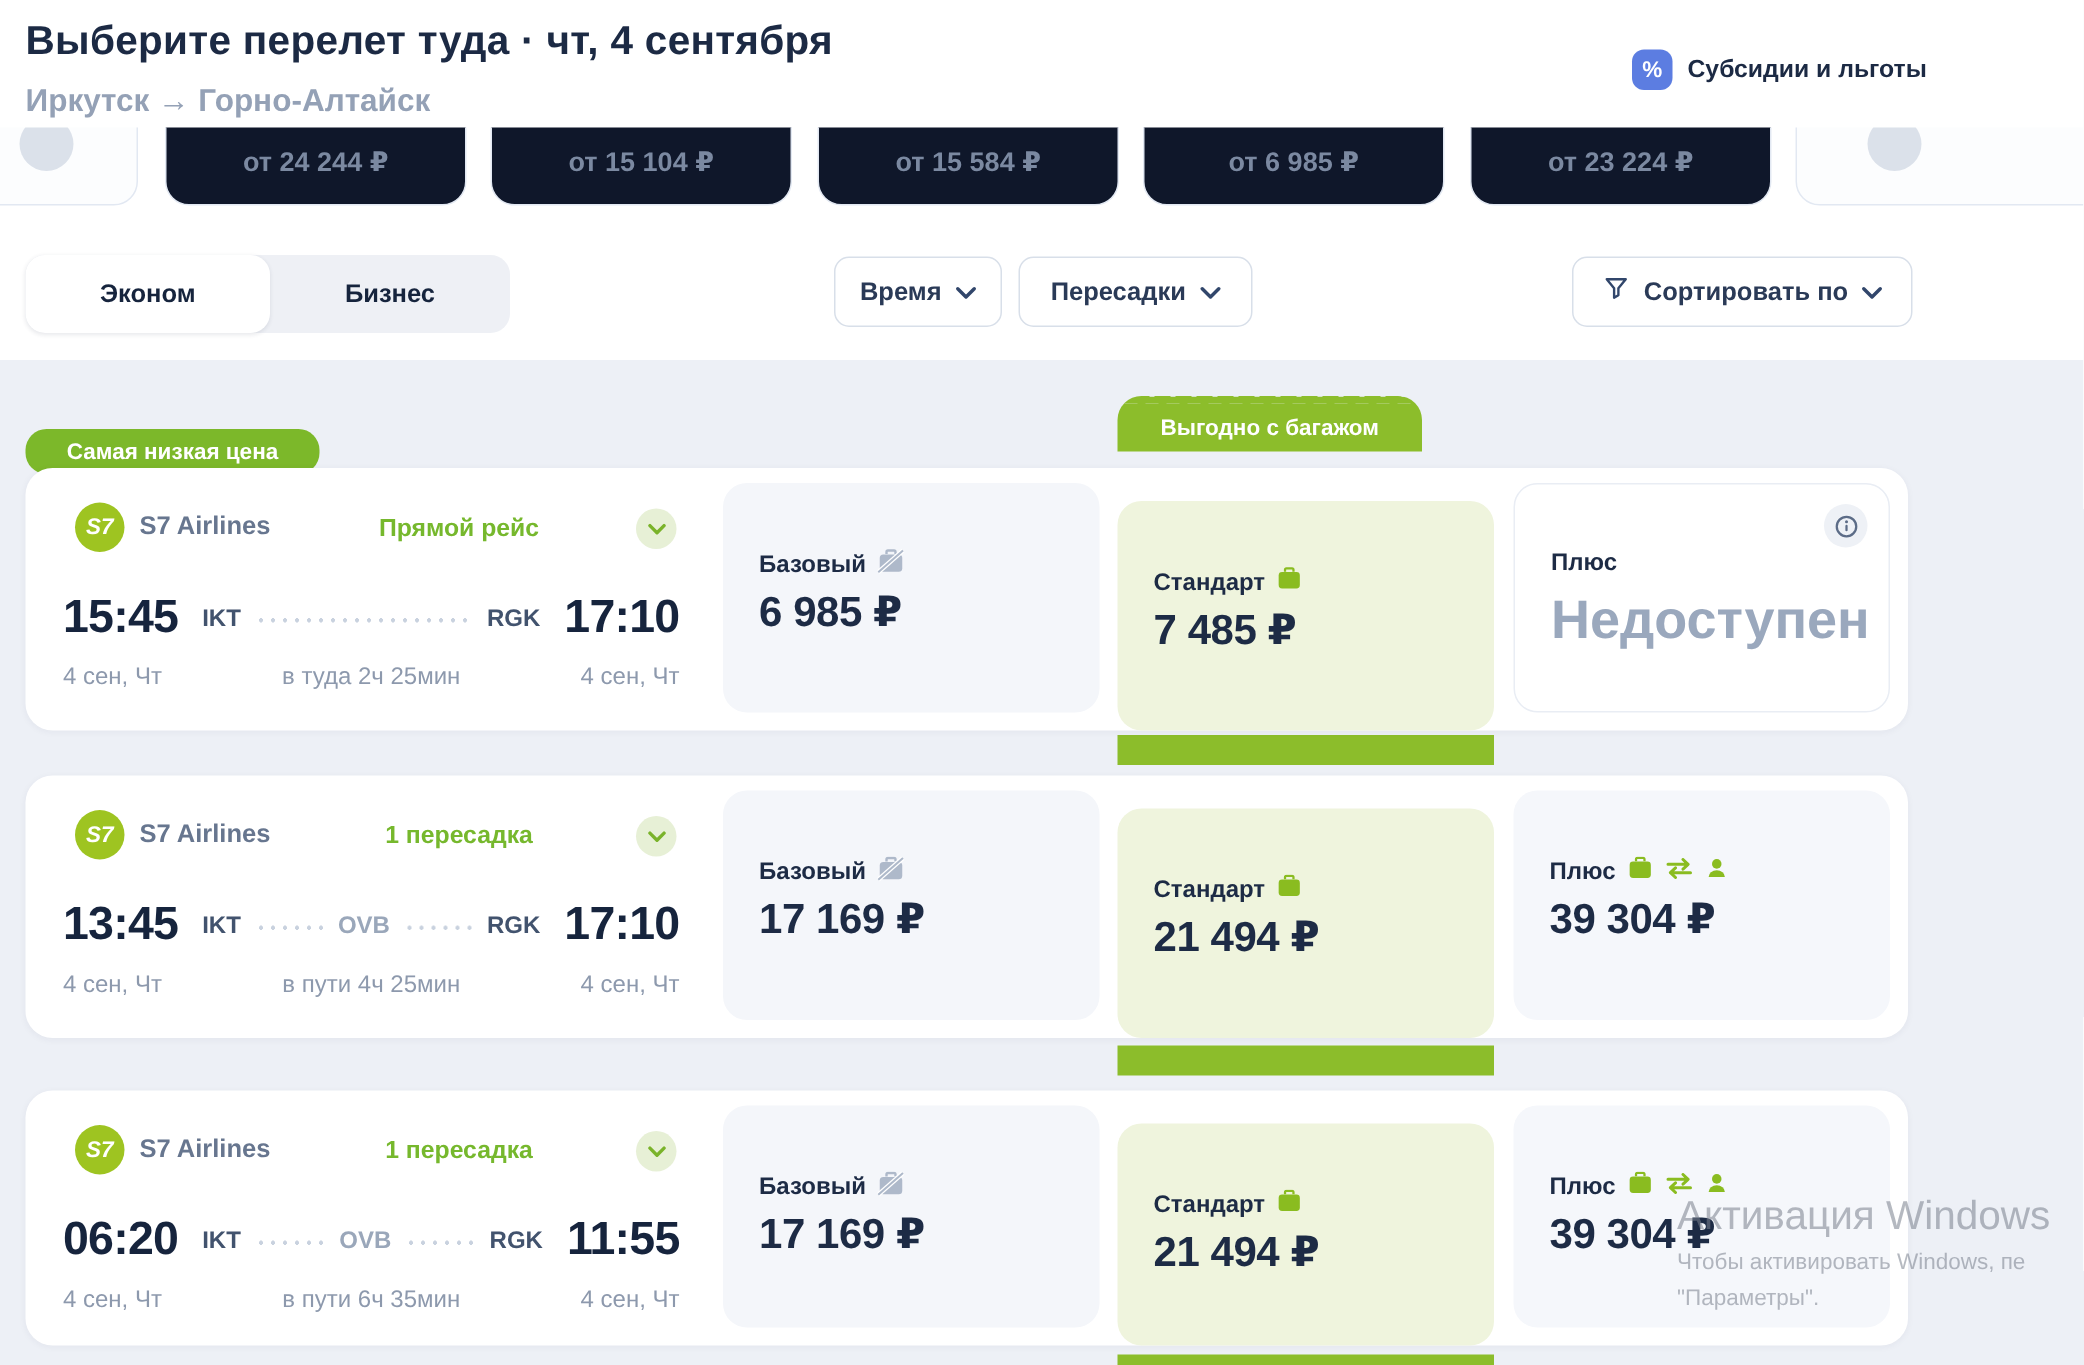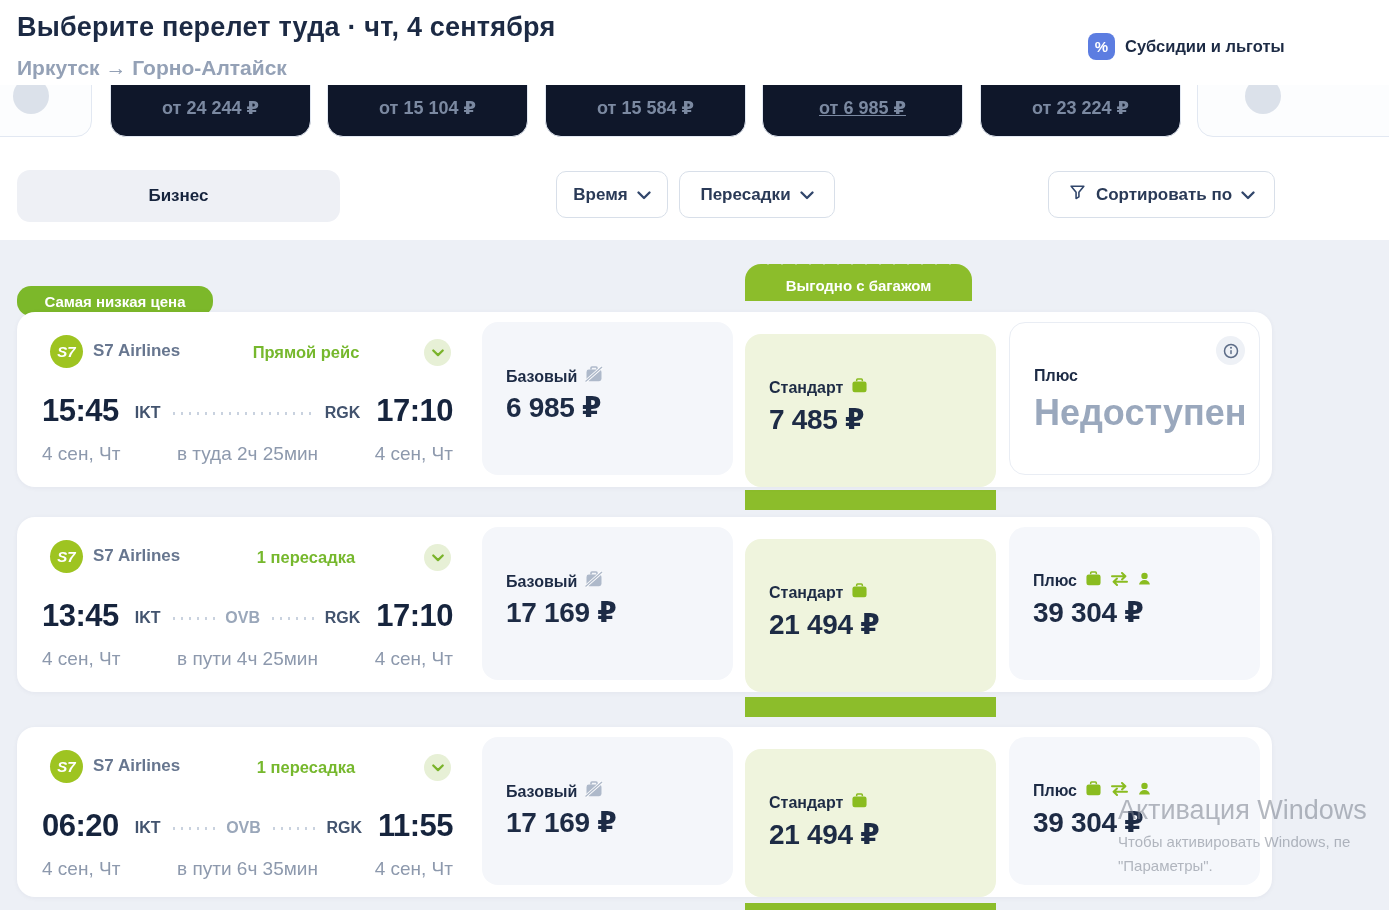--- a/index.html
+++ b/index.html
@@ -28,21 +28,21 @@
   .fbtn { position:absolute; top:171px; height:47px; background:#fff; border:1px solid #d8dfe9; border-radius:10px; display:flex; align-items:center; justify-content:center; gap:9px; font-size:17px; font-weight:600; color:#2a3a57; cursor:pointer; }
   .btn-time { left:556px; width:112px; }
   .btn-stops { left:679px; width:156px; }
   .btn-sort { left:1048px; width:227px;text-align:center; }
 
   
   .content-bg { position:absolute; left:0; top:240px; width:1389px; height:670px; background:#edf0f6; }
 
   .badge-lowest { position:absolute; left:17px; top:286px; width:196px; height:30px; background:#7cb82a; border-radius:14px; display:flex; align-items:center; justify-content:center; color:#fff; font-size:15px; font-weight:700; z-index:1; }
 
-  .ribbon { position:absolute; left:745px; top:264px; width:227px; height:37px; background:#8cbd2b; border-radius:16px 16px 0 0; display:flex; align-items:flex-end; justify-content:center; padding-bottom:7px; color:#fff; font-size:15px; font-weight:700; z-index:1; }
+  .ribbon { position:absolute; left:745px; top:264px; width:203px; height:37px; background:#8cbd2b; border-radius:16px 16px 0 0; display:flex; align-items:flex-end; justify-content:center; padding-bottom:7px; color:#fff; font-size:15px; font-weight:700; z-index:1; }
   .ribbon::before { content:""; position:absolute; left:2px; right:2px; top:-4px; height:9px;
     background-image:radial-gradient(circle 4.5px at 7px 0px, #edf0f6 4.4px, transparent 4.6px);
     background-size:14px 9px; background-repeat:repeat-x; }
 
   .gstrip { position:absolute; left:745px; width:251px; background:#8cbd2b; z-index:1; }
   .s1 { top:490px; height:20px; } .s2 { top:697px; height:20px; } .s3 { top:903px; height:7px; }
 
   
   .row-card { position:absolute; left:17px; width:1255px; background:#fff; border-radius:18px; box-shadow:0 1px 5px rgba(30,40,70,.05); z-index:2; }
   .r1 { top:312px; height:175px; } .r2 { top:517px; height:175px; } .r3 { top:727px; height:170px; }
@@ -52,21 +52,21 @@
   .stops-lbl { position:absolute; left:180px; top:31px; width:218px; text-align:center; font-size:16.5px; font-weight:700; color:#76b82d; cursor:pointer; }
   .stops-chev { position:absolute; left:407px; top:27px; width:27px; height:27px; border-radius:50%; background:#e7f0d6; display:flex; align-items:center; justify-content:center; cursor:pointer; }
 
   .times-row { position:absolute; left:25px; top:80px; width:411px; height:38px; display:flex; align-items:center; }
   .t-dep,.t-arr { font-size:31px; font-weight:800; color:#16243d; letter-spacing:-.5px; white-space:nowrap; }
   .route-mid { flex:1; display:flex; align-items:center; gap:9px; margin:0 16px; padding-top:4px; }
   .code { font-size:16px; font-weight:600; color:#42536e; }
   .code.via { color:#9aa7ba; }
   .dots { flex:1; height:3px; background-image:radial-gradient(circle, #c9d2df 1.4px, transparent 1.5px); background-size:8px 3px; background-repeat:repeat-x; background-position:left center; }
 
-  .dates-row { position:absolute; left:25px; top:131px; width:411px; display:flex; align-items:center; font-size:19px; color:#8d99ad; }
+  .dates-row { position:absolute; left:25px; top:131px; width:411px; display:flex; align-items:center; font-size:16px; color:#8d99ad; }
   .d-left { width:100px; } .d-mid { flex:1; text-align:center; } .d-right { width:100px; text-align:right; }
 
   
   .fare { position:absolute; top:10px; width:251px; height:153px; border-radius:16px; cursor:pointer; }
   .r3 .fare { height:148px; }
   .fare.base { left:465px; background:#f4f6fa; }
   .fare.std  { left:728px; background:#eff4dd;margin-top:12px; }
   .fare.plus { left:992px; background:#f5f7fb; }
   .fare.plus.unavail { background:#fff; border:1px solid #e9edf4; }
   .f-label { position:absolute; left:24px; top:44px; display:flex; align-items:center; gap:8px; font-size:16px; font-weight:700; color:#1d2b45; }
@@ -96,32 +96,33 @@
     <div class="pcard partial" style="left:-110px;width:202px;"></div>
     <div class="pcard" style="left:110px;">
         <span>от 24 244 ₽</span>
       </div>
     <div class="pcard" style="left:327px;">
         <span>от 15 104 ₽</span>
       </div>
     <div class="pcard" style="left:545px;">
         <span>от 15 584 ₽</span>
       </div>
-    <div class="pcard" style="left:762px;text-decoration:underline;">
+    <div class="pcard" style="left:762px;">
         <span>от 6 985 ₽</span>
       </div>
     <div class="pcard" style="left:980px;">
         <span>от 23 224 ₽</span>
       </div>
     <div class="pcard partial" style="left:1197px;width:240px;"></div>
     <div class="nav-blob" style="left:13px;"></div>
     <div class="nav-blob" style="left:1245px;"></div>
   </div>
 
   <div class="tabs">
+    <div class="tab active">Эконом</div>
     <div class="tab rest">Бизнес</div>
   </div>
   <div class="fbtn btn-stops">
     <span>Пересадки</span>
     <span><svg width="14" height="9" viewBox="0 0 14 9">
           <path d="M1.5 1.5 7 7l5.5-5.5" stroke="#31466b" stroke-width="2.3" fill="none" stroke-linecap="round" stroke-linejoin="round"></path>
         </svg></span>
   </div>
   <div class="fbtn btn-time">
     <span>Время</span>

